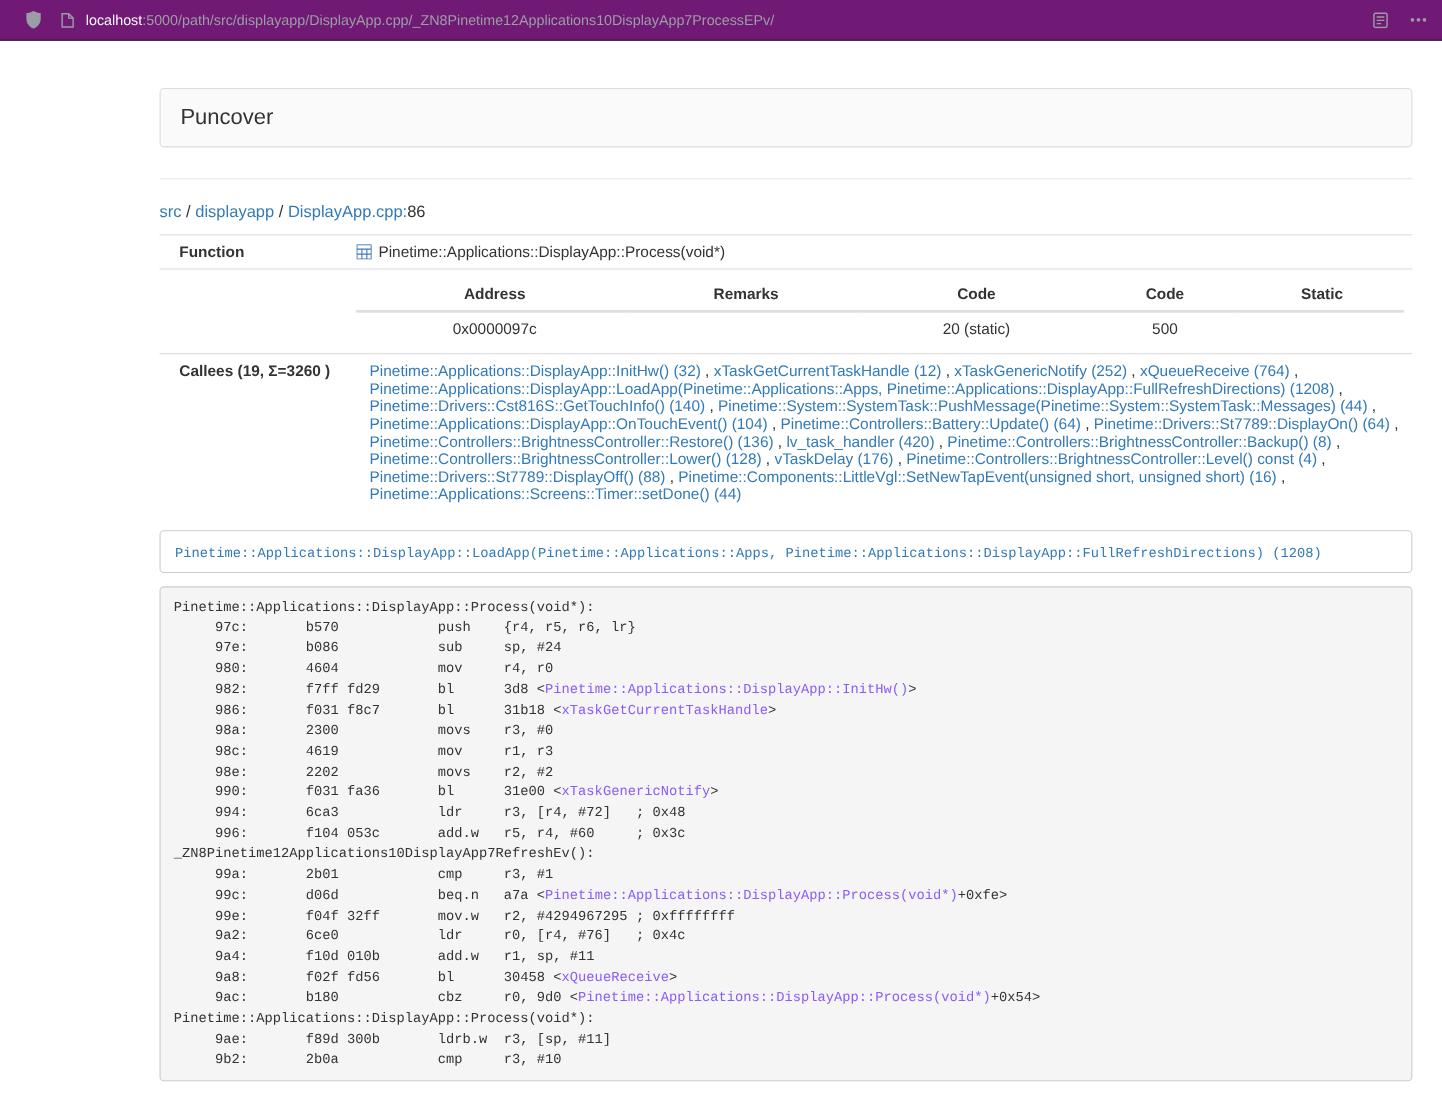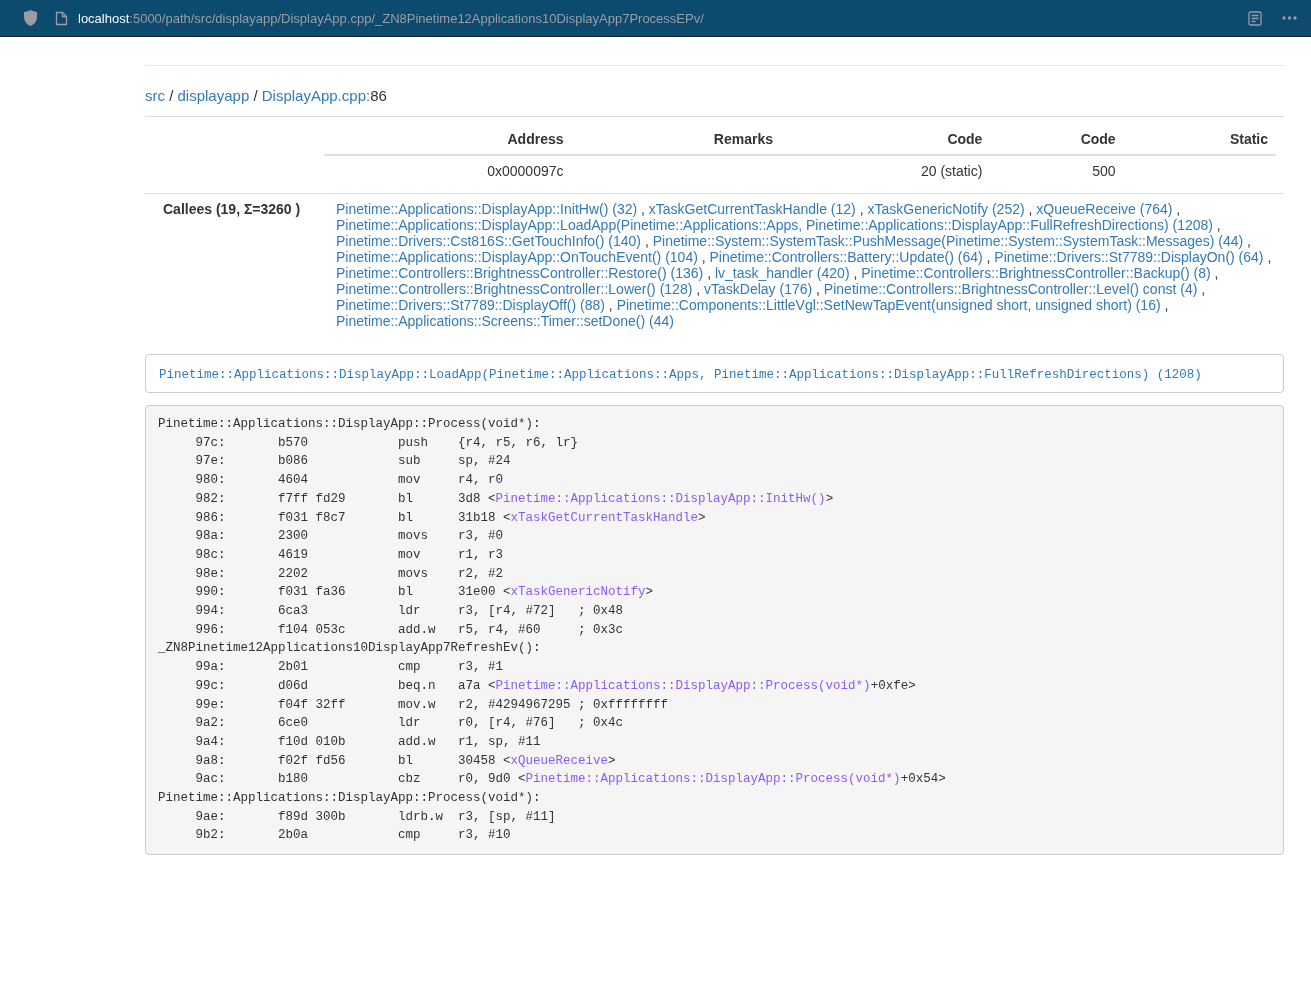--- a/index.html
+++ b/index.html
@@ -6,21 +6,21 @@
   body {
     width: 1311px; height: 998px; overflow: hidden;
     background: #ffffff;
     font-family: "Liberation Sans", "DejaVu Sans", sans-serif;
     font-size: 14px; color: #333;
   }
   a { color: #337ab7; text-decoration: none; cursor: pointer; }
 
   
   .toolbar {
-    height: 36px; background: #0c4a6e; border-bottom: 1px solid #1f1f23;
+    height: 36px; background: #701a75; border-bottom: 1px solid #1f1f23;
     display: flex; align-items: center; padding: 0 14px 0 22px;
   }
   .tb-icon { display: inline-flex; align-items: center; justify-content: center; flex: none; }
   .urlbar { display: flex; align-items: center; margin-left: 16px; flex: 1; min-width: 0; }
   .url-text { margin-left: 10px; font-size: 13px; white-space: nowrap; overflow: hidden; }
   .url-host { color: #f9f9fa; }
   .url-rest { color: #9d9da5; }
   .toolbar-right { display: flex; align-items: center; gap: 20px; margin-left: auto; }
 
   
@@ -42,21 +42,21 @@
   
   .main-table { width: 100%; border-collapse: collapse; margin-top: 12px; }
   .main-table > tbody > tr > th,
   .main-table > tbody > tr > td {
     border-top: 1px solid #ddd; padding: 7px 8px; vertical-align: top; text-align: left;
   }
   .main-table > tbody > tr > th { width: 145px; padding-left: 18px; font-weight: bold; }
   .fn-cell { display: flex; align-items: center; gap: 6px; }
 
   .inner-table { width: 100%; border-collapse: collapse; table-layout: fixed; }
-  .inner-table th, .inner-table td { padding: 7px 8px 7px 12px; text-align: right; }
+  .inner-table th, .inner-table td { padding: 7px 8px 7px 12px; text-align: center; }
   .inner-table th { font-weight: bold; border-bottom: 2px solid #ddd; }
 
   .callees { margin-left: 12px; line-height: 16px; }
 
   
   .symbol-box {
     margin: 18px 0 12px 0; background: #fff;
     border: 1px solid #ccc; border-radius: 4px; padding: 10px 13px;
   }
   .symbol-box a {
@@ -102,27 +102,44 @@
           <circle cx="2" cy="2" r="1.7" fill="#9c9ca6"></circle>
           <circle cx="7.5" cy="2" r="1.7" fill="#9c9ca6"></circle>
           <circle cx="13" cy="2" r="1.7" fill="#9c9ca6"></circle>
         </svg>
     </span>
   </div>
 </div>
 
 <div class="container">
 
+  <div class="well">
+    <h1>Puncover</h1>
+  </div>
 
   <hr class="divider">
 
   <div class="crumbs"><a>src</a><span class="sep"> / </span><a>displayapp</a><span class="sep"> / </span><a>DisplayApp.cpp:</a><span class="linenum">86</span></div>
 
   <table class="main-table">
     <tbody>
+      <tr>
+        <th>Function</th>
+        <td>
+          <span class="fn-cell">
+            <span class="tb-icon">
+              <svg width="14" height="14" viewBox="0 0 14 14">
+                  <rect x="0.5" y="0.5" width="13" height="13" fill="#ffffff" stroke="#4078c0"></rect>
+                  <path d="M0.5 4.5 H13.5 M5 4.5 V13.5 M9.5 4.5 V13.5 M0.5 9 H13.5" stroke="#4078c0" fill="none"></path>
+                </svg>
+            </span>
+            <span>Pinetime::Applications::DisplayApp::Process(void*)</span>
+          </span>
+        </td>
+      </tr>
       <tr>
         <th></th>
         <td>
           <table class="inner-table">
             <colgroup>
               <col style="width:26%">
                 <col style="width:22%">
                 <col style="width:22%">
                 <col style="width:14%">
                 <col style="width:16%">

